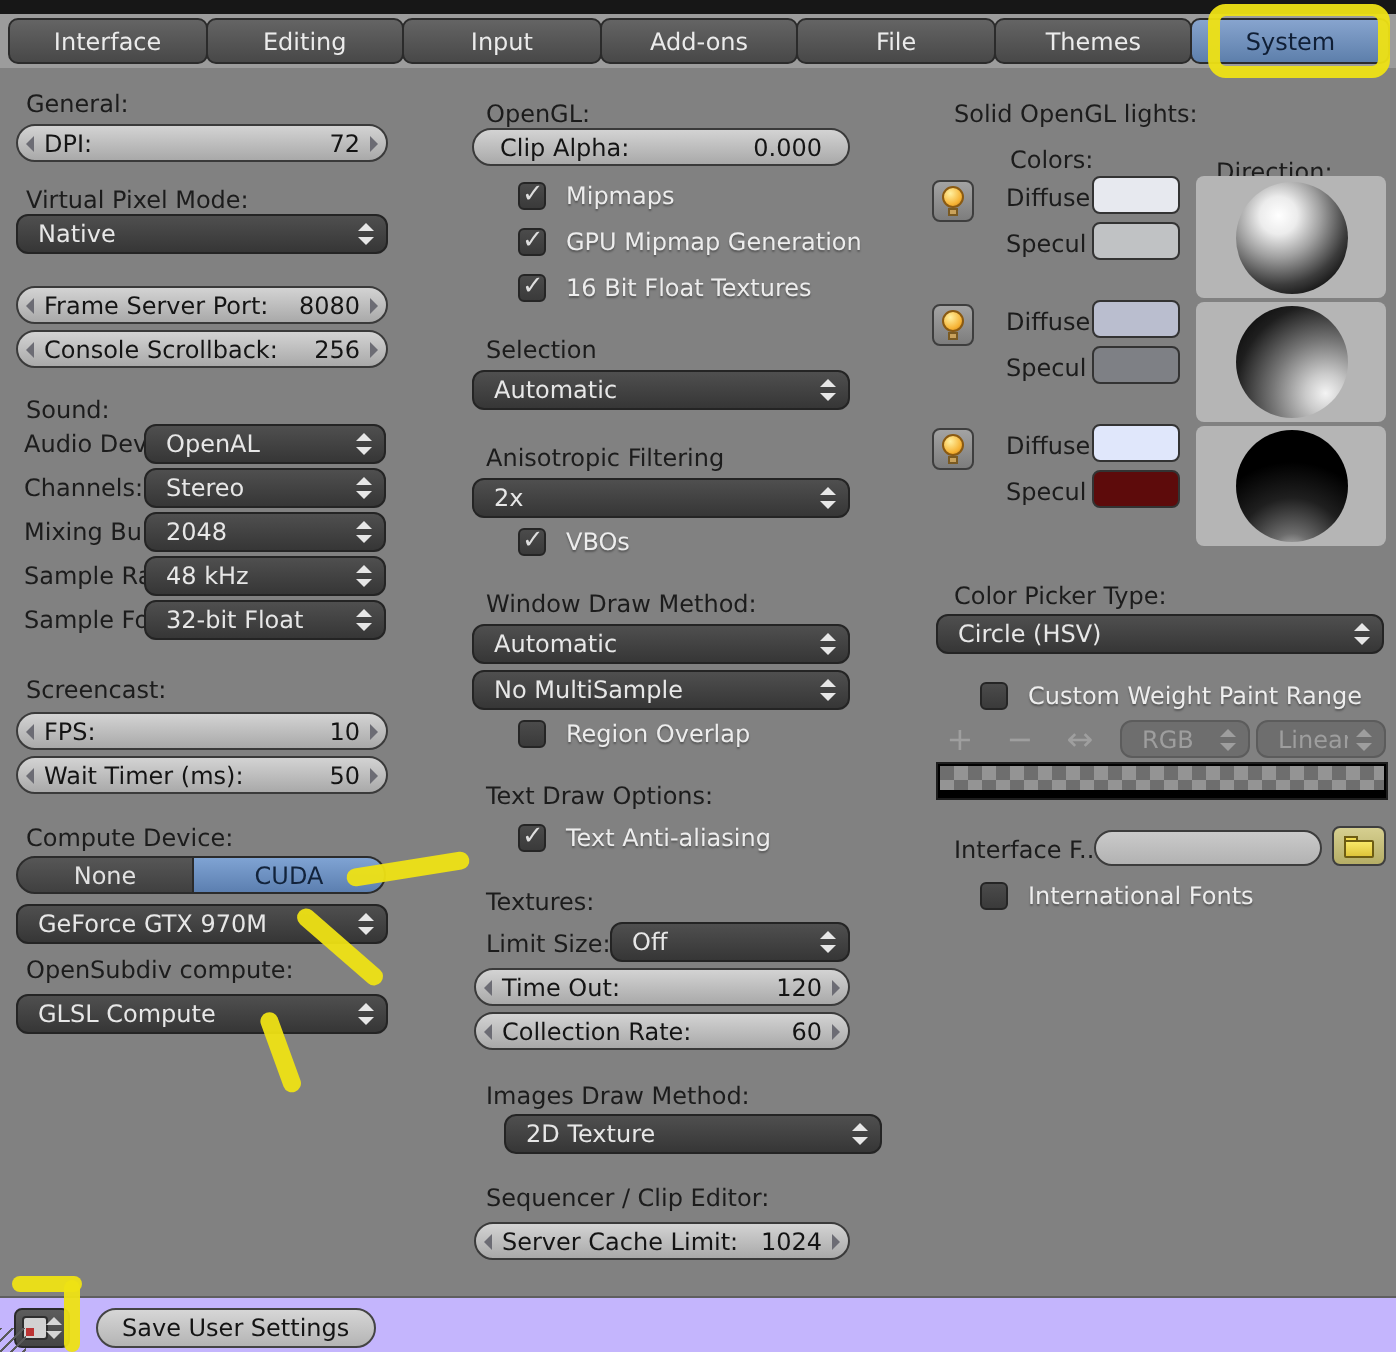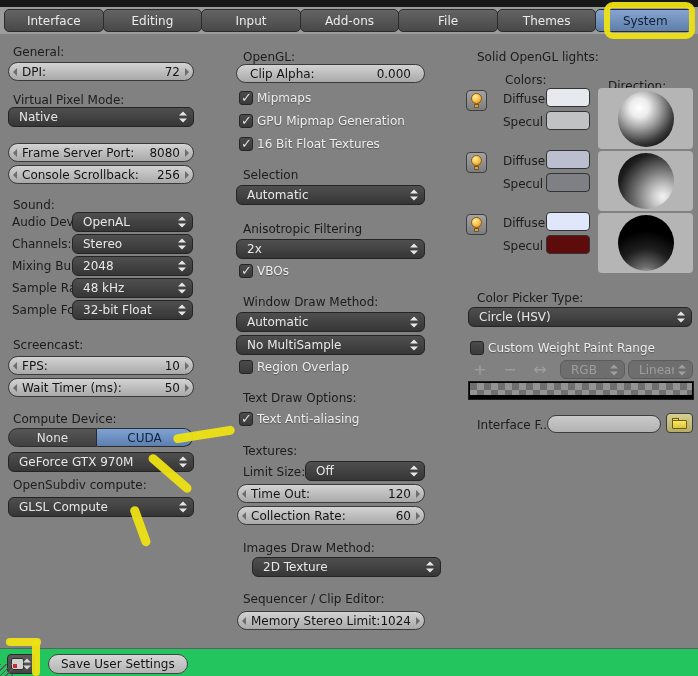--- a/index.html
+++ b/index.html
@@ -9,21 +9,21 @@
   
   .topstrip{position:absolute;left:0;top:0;width:698px;height:7px;background:#171717;}
   .tabbar{position:absolute;left:0;top:7px;width:698px;height:27px;background:#9c9c9c;
     display:flex;align-items:flex-start;padding:2px 4px 0 4px;box-sizing:border-box;}
   .tab{flex:1 1 0;height:23px;line-height:23px;text-align:center;color:#ebebeb;
     background:linear-gradient(#646464,#484848);border:1px solid #2b2b2b;border-radius:5px;
     margin-right:-1px;box-sizing:border-box;cursor:default;}
   .tab.active{background:linear-gradient(#87a4ce,#5d7fab);color:#101f36;z-index:2;}
   .content{position:absolute;left:0;top:34px;width:590px;height:614px;background:#818181;}
   
-  .footerbar{position:absolute;left:0;top:648px;width:698px;height:28px;background:#22c55e;
+  .footerbar{position:absolute;left:0;top:648px;width:698px;height:28px;background:#c4b5fd;
     border-top:1px solid #5f5f5f;box-sizing:border-box;}
   .grip{position:absolute;left:0;top:664px;width:13px;height:12px;
     background:repeating-linear-gradient(135deg,#5a5a5a 0 1px,transparent 1px 4px);}
   
   .h,.rl{position:absolute;color:#1c1c1c;white-space:nowrap;line-height:14px;}
   
   .pill{position:absolute;height:19px;border-radius:10px;box-sizing:border-box;
     background:linear-gradient(#d3d3d3,#a9a9a9);border:1px solid #3a3a3a;color:#141414;
     display:flex;align-items:center;padding:0 13px;}
   .pill .pl{white-space:nowrap;}
@@ -43,21 +43,21 @@
     border-bottom:none;border-top:4px solid currentColor;}
   .dd.dis{background:#6e6e6e;border-color:#5c5c5c;color:#9e9e9e;}
   
   .tgl{position:absolute;height:19px;box-sizing:border-box;border:1px solid #2b2b2b;
     display:flex;align-items:center;justify-content:center;}
   .tgl.off{background:linear-gradient(#565656,#404040);color:#e2e2e2;
     border-radius:10px 0 0 10px;}
   .tgl.on{background:linear-gradient(#7fa3d3,#5c7fb0);color:#12233b;
     border-radius:0 10px 10px 0;border-left:none;}
   
-  .cbrow{position:absolute;display:flex;align-items:center;gap:4px;height:15px;}
+  .cbrow{position:absolute;display:flex;align-items:center;gap:10px;height:15px;margin-left:20px;}
   .cb{width:14px;height:14px;border-radius:3px;box-sizing:border-box;position:relative;
     background:linear-gradient(#4b4b4b,#3a3a3a);border:1px solid #252525;flex:0 0 auto;}
   .cb.checked::after{content:"\2713";position:absolute;left:1px;top:-2px;color:#dedede;
     font-size:13px;font-weight:bold;}
   .cbl{color:#ededed;text-shadow:0 1px 1px rgba(0,0,0,.35);white-space:nowrap;}
   
   .bulb{position:absolute;width:21px;height:21px;border-radius:4px;box-sizing:border-box;
     background:linear-gradient(#a3a3a3,#7d7d7d);border:1px solid #3e3e3e;}
   .bulb::before{content:"";position:absolute;left:4px;top:2px;width:11px;height:11px;
     border-radius:50%;box-sizing:border-box;border:1px solid #8a5a12;
@@ -280,21 +280,21 @@
 
     <div class="h" style="left:243px;top:507px">Images Draw Method:</div>
     <div class="dd" style="left:252px;top:523px;width:189px">
       <span class="dv">2D Texture</span>
       <span class="spin"></span>
     </div>
 
     <div class="h" style="left:243px;top:558px">Sequencer / Clip Editor:</div>
     <div class="pill" style="left:237px;top:577px;width:188px">
       <span class="pt pt-l"></span>
-      <span class="pl">Memory Stereo Limit:</span>
+      <span class="pl">Server Cache Limit:</span>
       <span class="pv">1024</span>
       <span class="pt pt-r"></span>
     </div>
 
     <div class="h" style="left:477px;top:16px">Solid OpenGL lights:</div>
     <div class="rl" style="left:505px;top:39px">Colors:</div>
     <div class="rl" style="left:608px;top:45px">Direction:</div>
 
     <div class="bulb" style="left:466px;top:56px"></div>
     <div class="rl" style="left:503px;top:58px">Diffuse</div>
@@ -345,20 +345,24 @@
       <span class="dv">Linear</span>
       <span class="spin"></span>
     </div>
     <div class="ramp" style="left:468px;top:347px;width:226px;height:19px">
       <div class="checks"></div>
     </div>
 
     <div class="rl" style="left:477px;top:384px">Interface F...</div>
     <div class="txtfield" style="left:547px;top:381px;width:114px"></div>
     <div class="folderbtn" style="left:666px;top:379px"></div>
+    <div class="cbrow" style="left:470px;top:406px">
+      <span class="cb"></span>
+      <span class="cbl">International Fonts</span>
+    </div>
   </div>
 
   <div class="footerbar">
     <div class="edbtn" style="left:7px;top:5px">
       <span class="edicon"></span>
       <span class="spin"></span>
     </div>
     <div class="savebtn" style="left:48px;top:5px;min-width:110px">Save User Settings</div>
   </div>
   <div class="grip"></div>

